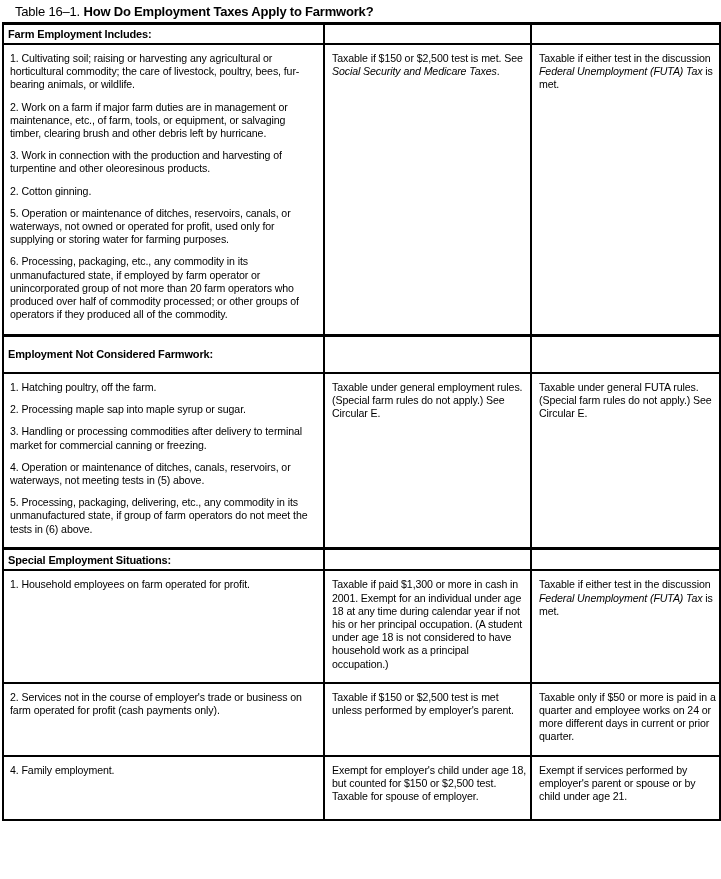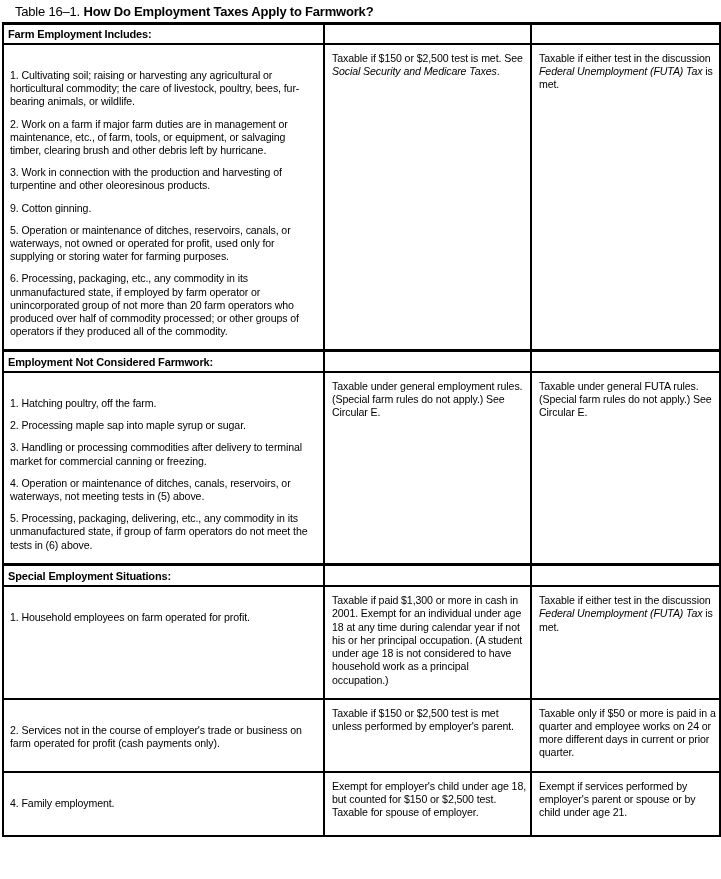--- a/index.html
+++ b/index.html
@@ -58,21 +58,21 @@
   tr.sec td {
     border-top: 3px solid #000;
     border-bottom: 2px solid #000;
     font-weight: bold;
     font-size: 11px;
     line-height: 12px;
     vertical-align: middle;
     padding: 3px 6px 3px 4px;
     letter-spacing: -0.15px;
   }
-  td.desc { padding: 24px 8px 2px 6px; }
+  td.desc { padding: 7px 8px 2px 6px; }
   td.tax  { padding: 7px 2px 2px 7px; }
   td p { margin: 0 0 9px 0; }
   em { font-style: italic; }
 </style>
 </head>
 <body>
 
 <div class="wrap">
 
   <div class="title"><span class="t-prefix">Table 16–1.</span> <span class="t-main">How Do Employment Taxes Apply to Farmwork?</span></div>
@@ -89,33 +89,33 @@
         <tr class="sec" style="height:20px">
       <td>Farm Employment Includes:</td>
       <td></td>
       <td></td>
     </tr>
     <tr style="height:291px">
       <td class="desc">
         <p>1. Cultivating soil; raising or harvesting any agricultural or horticultural commodity; the care of livestock, poultry, bees, fur-bearing animals, or wildlife.</p>
         <p>2. Work on a farm if major farm duties are in management or maintenance, etc., of farm, tools, or equipment, or salvaging timber, clearing brush and other debris left by hurricane.</p>
         <p>3. Work in connection with the production and harvesting of turpentine and other oleoresinous products.</p>
-        <p>9. Cotton ginning.</p>
+        <p>2. Cotton ginning.</p>
         <p>5. Operation or maintenance of ditches, reservoirs, canals, or waterways, not owned or operated for profit, used only for supplying or storing water for farming purposes.</p>
         <p>6. Processing, packaging, etc., any commodity in its unmanufactured state, if employed by farm operator or unincorporated group of not more than 20 farm operators who produced over half of commodity processed; or other groups of operators if they produced all of the commodity.</p>
       </td>
       <td class="tax">
         <p><span>Taxable if $150 or $2,500 test is met. See </span><em>Social Security and Medicare Taxes</em><span>.</span></p>
       </td>
       <td class="tax">
         <p><span>Taxable if either test in the discussion </span><em>Federal Unemployment (FUTA) Tax</em><span> is met.</span></p>
       </td>
     </tr>
 
-    <tr class="sec" style="height:21px">
+    <tr class="sec" style="height:38px">
       <td>Employment Not Considered Farmwork:</td>
       <td></td>
       <td></td>
     </tr>
     <tr style="height:161px">
       <td class="desc">
         <p>1. Hatching poultry, off the farm.</p>
         <p>2. Processing maple sap into maple syrup or sugar.</p>
         <p>3. Handling or processing commodities after delivery to terminal market for commercial canning or freezing.</p>
         <p>4. Operation or maintenance of ditches, canals, reservoirs, or waterways, not meeting tests in (5) above.</p>

